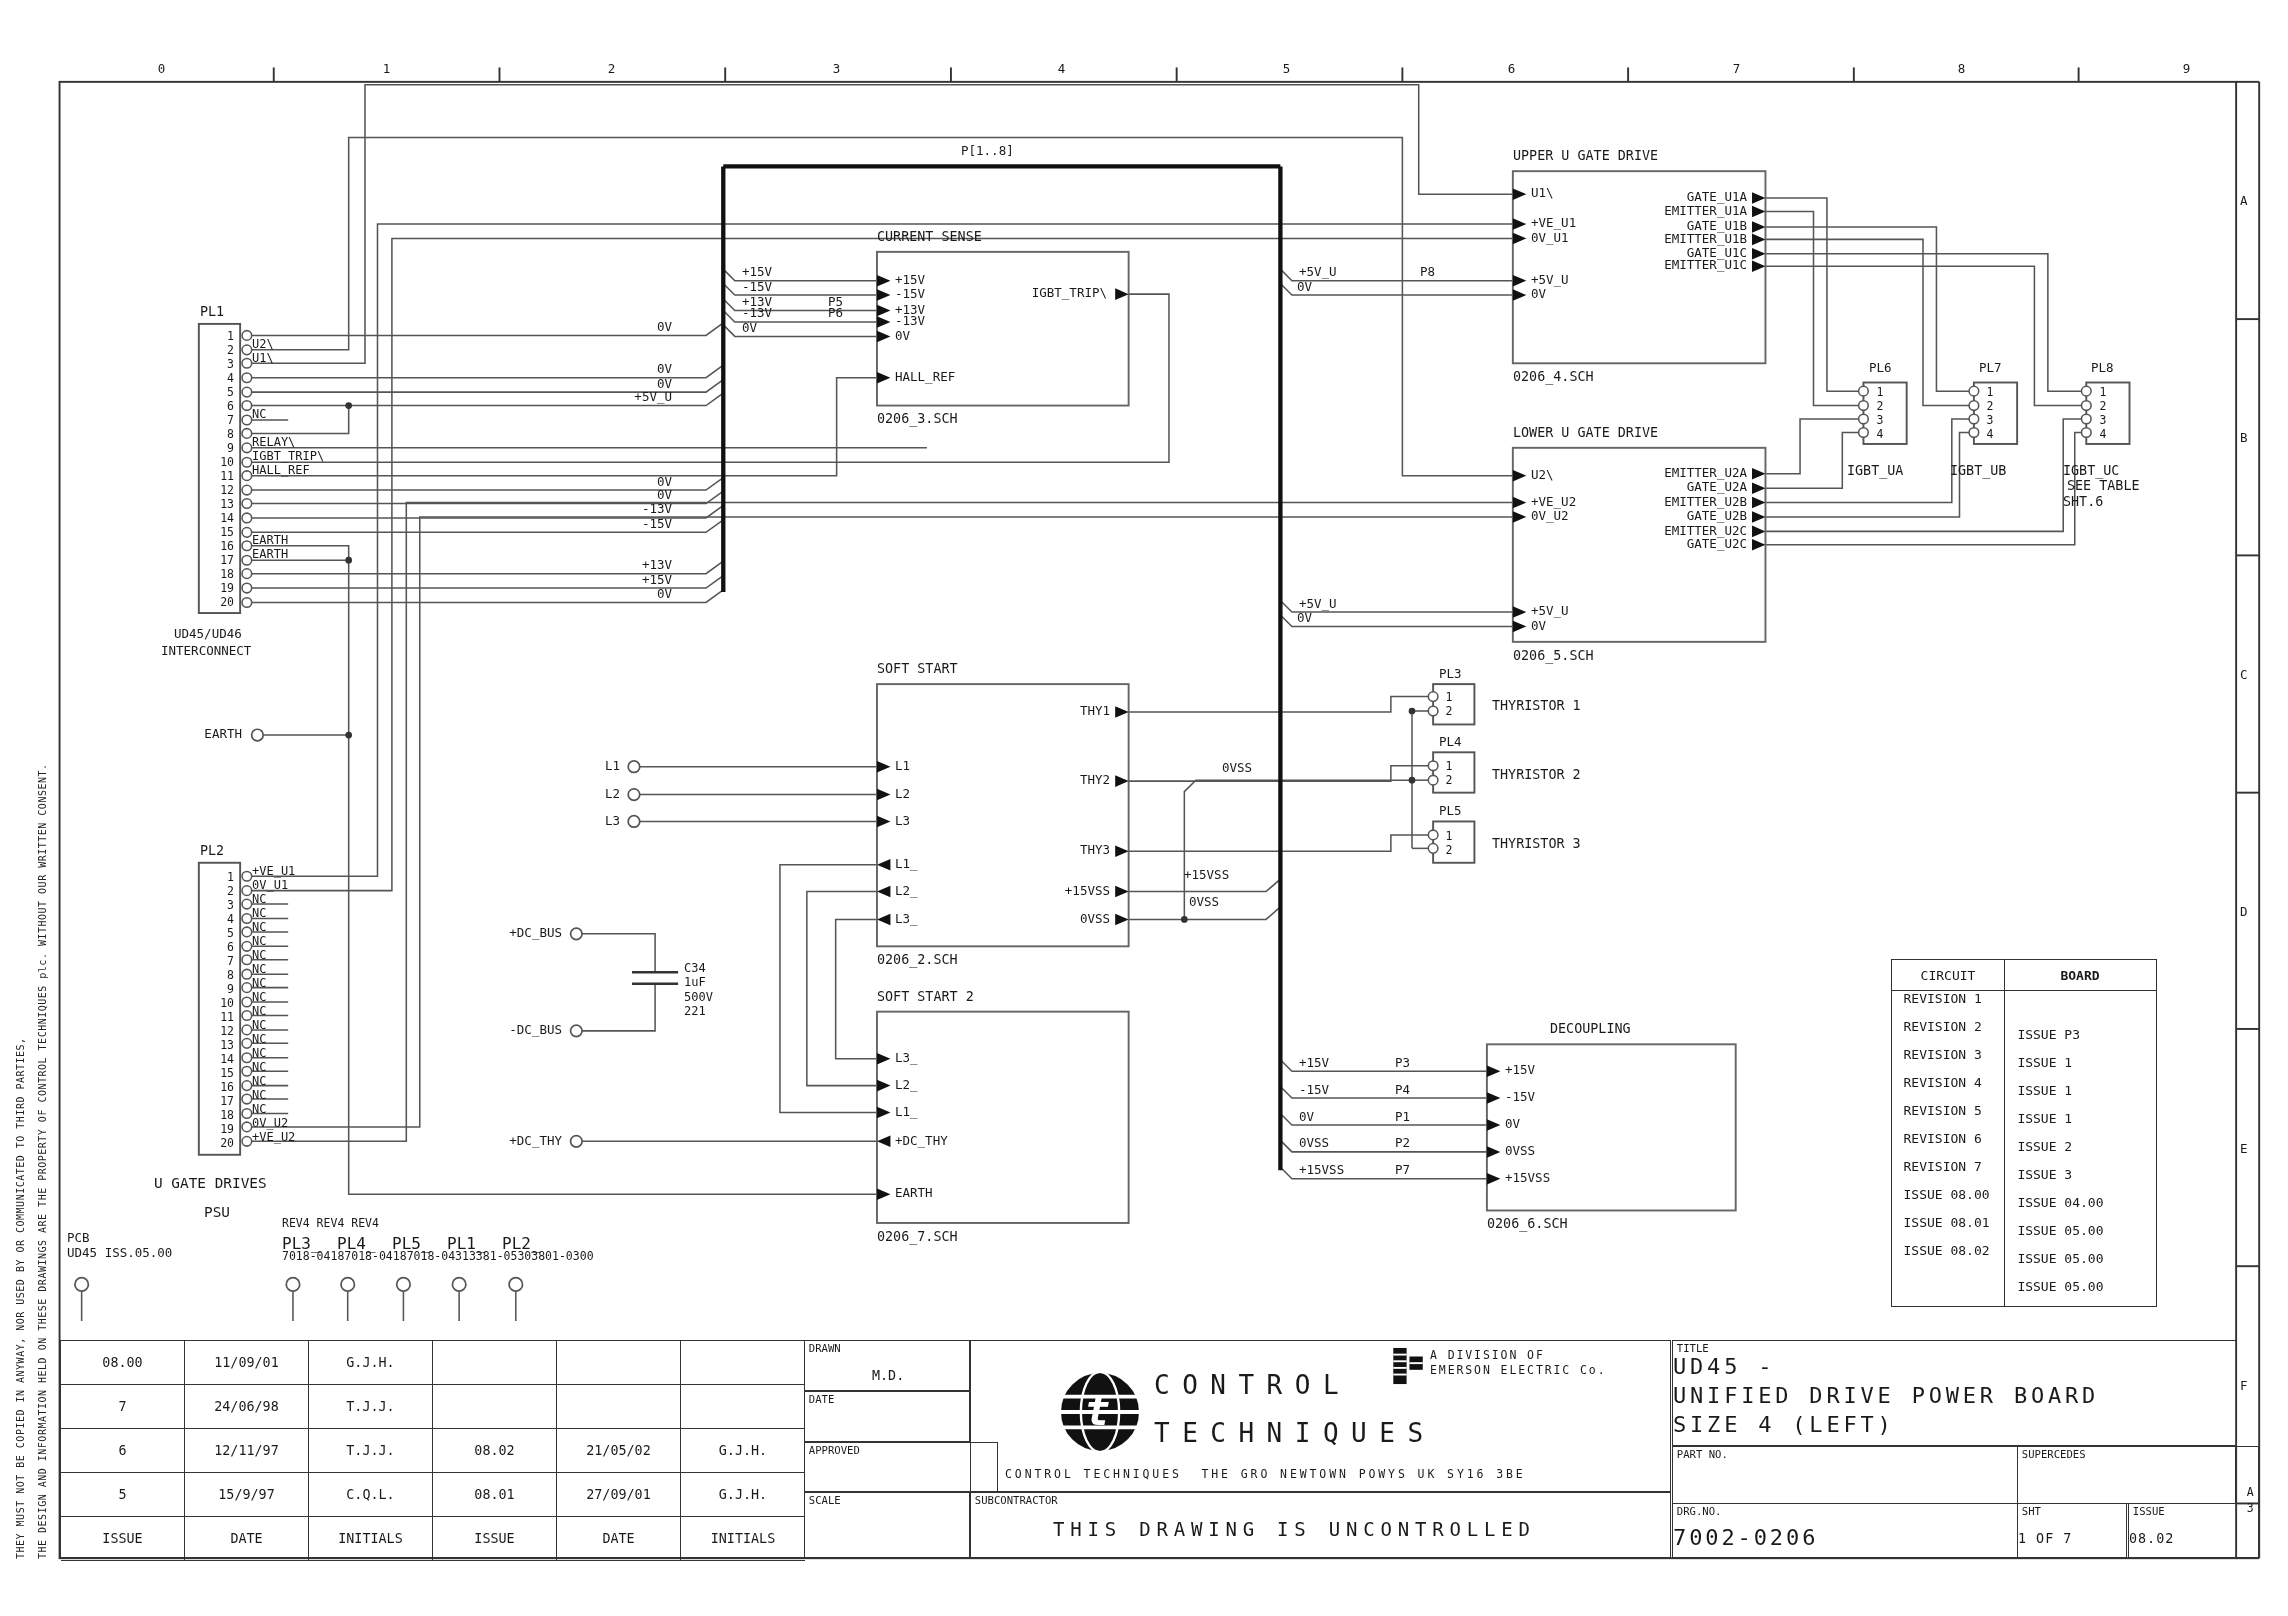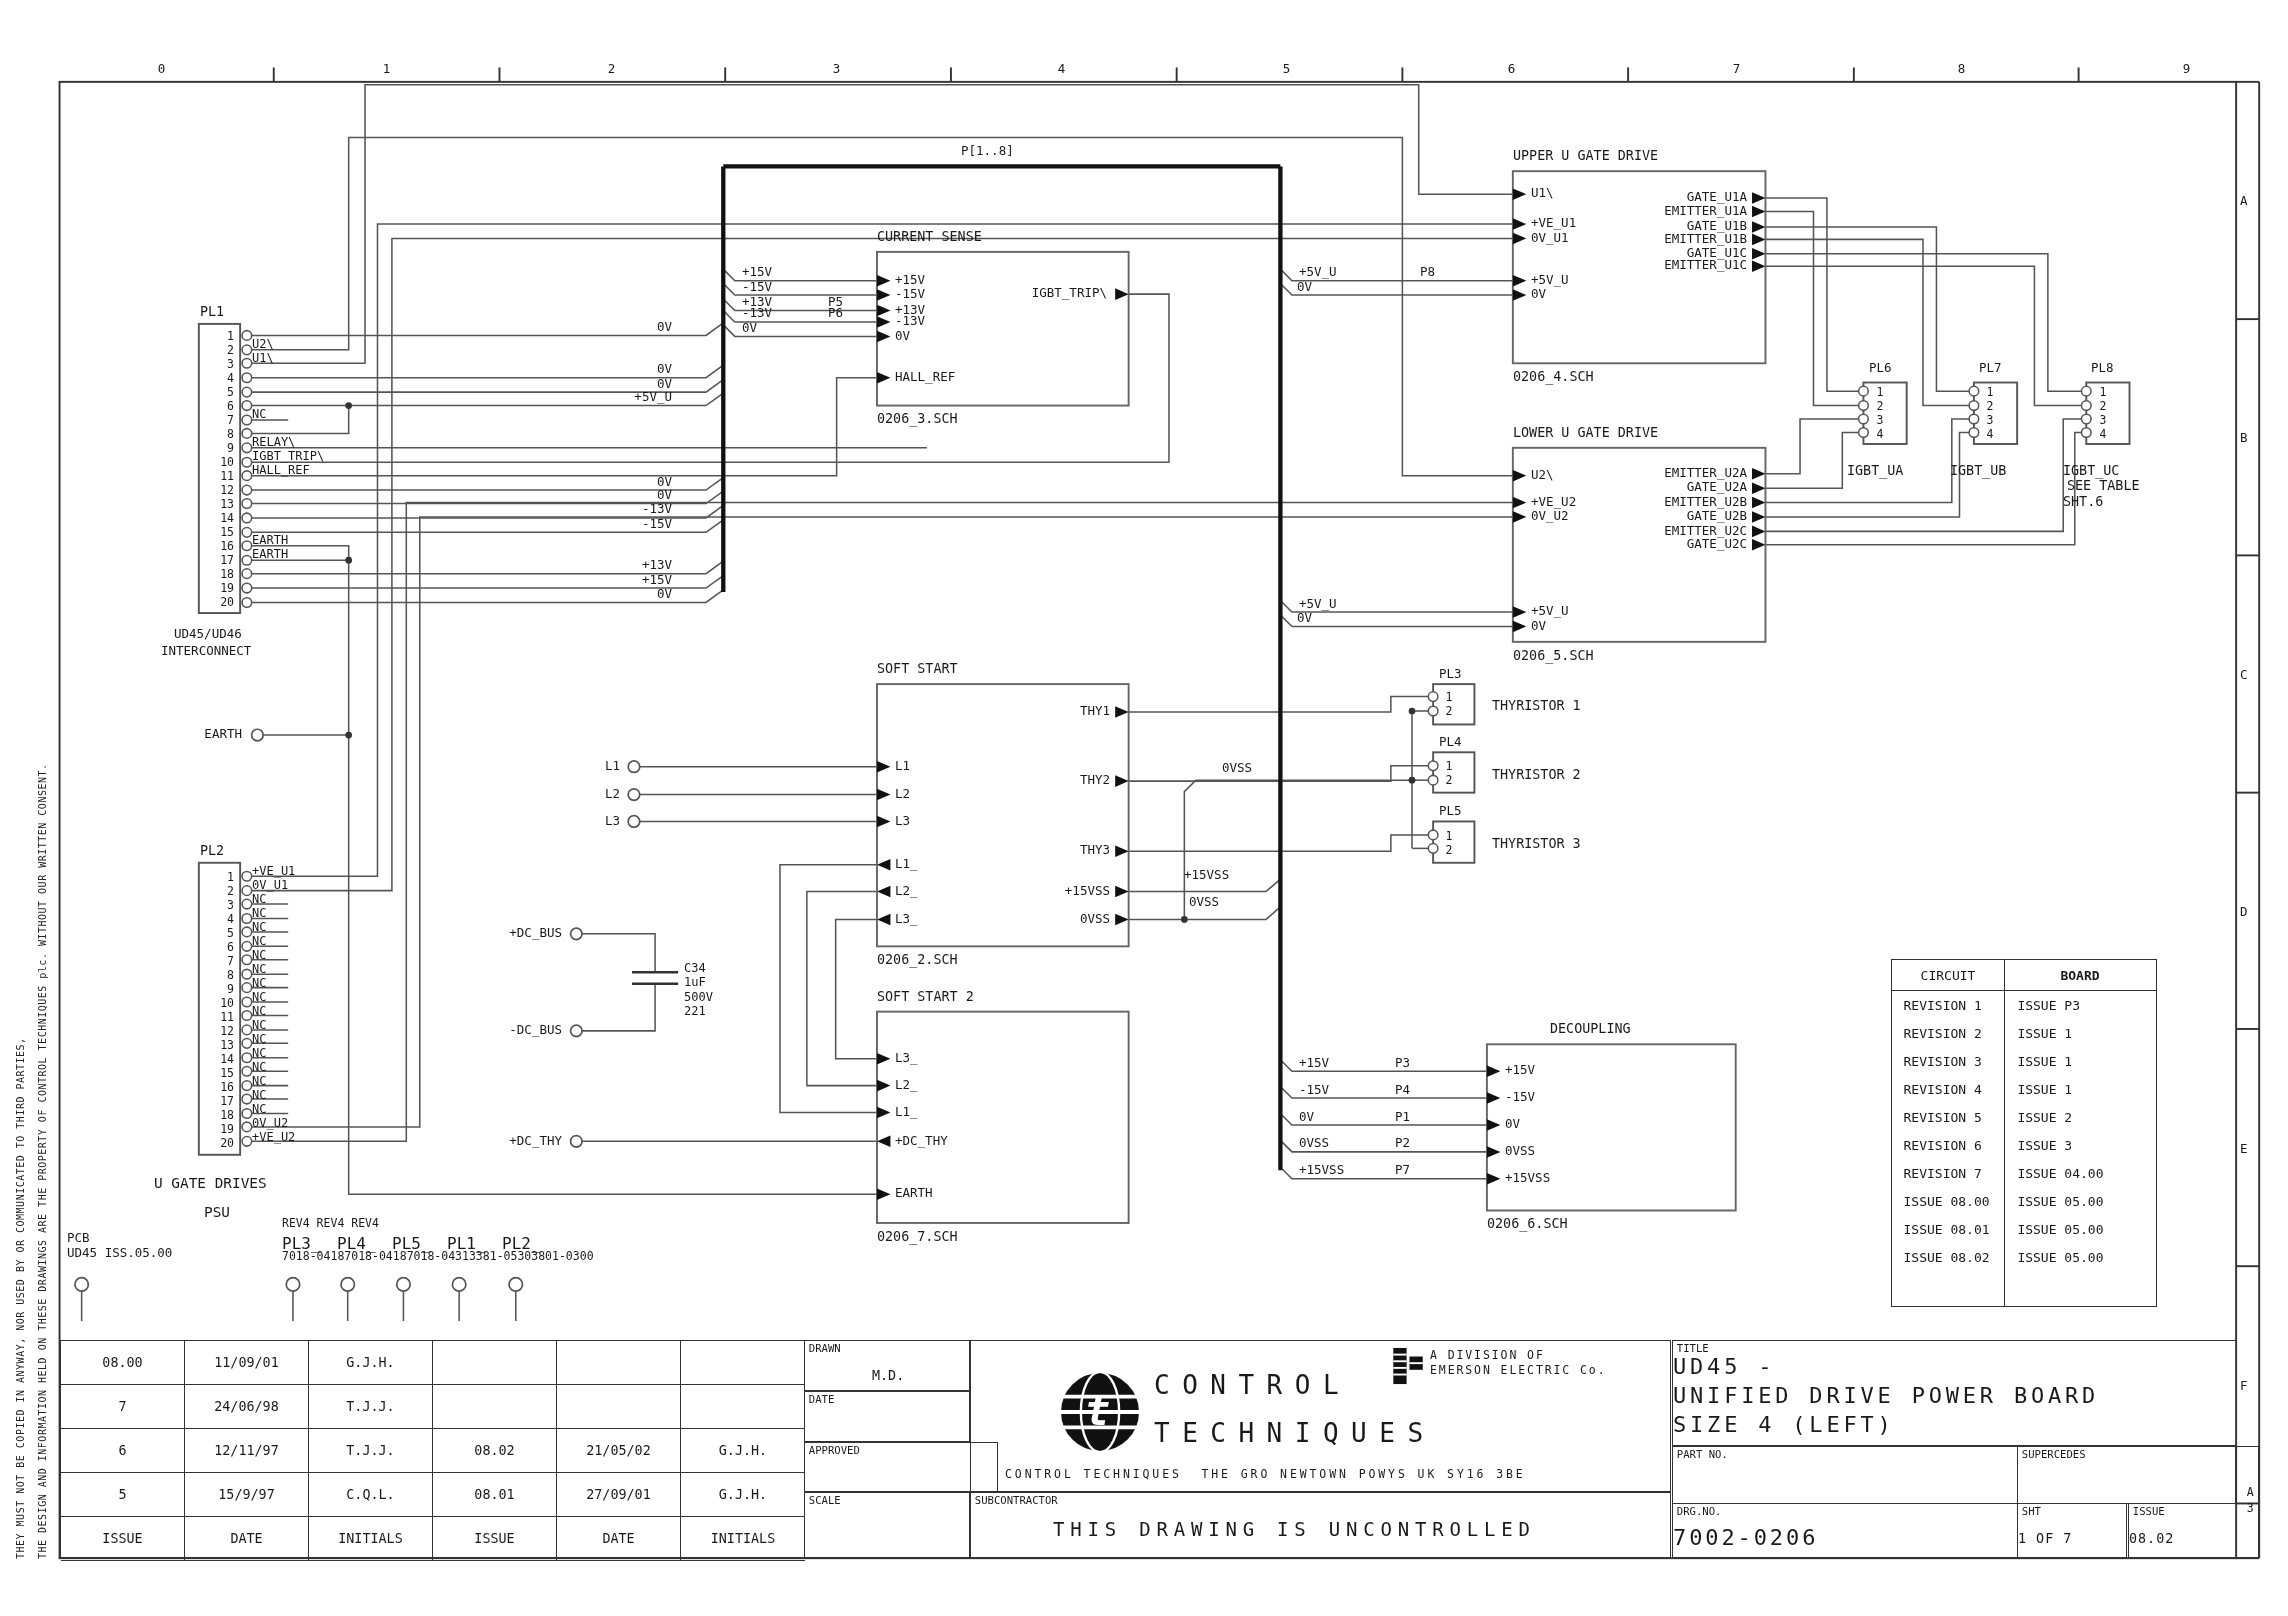--- a/index.html
+++ b/index.html
@@ -24,23 +24,23 @@
   .cl{position:absolute;left:3.8px;top:1.9px;font-size:10.6px;line-height:11.5px;white-space:pre;}
   .hist{position:absolute;left:60px;top:1340px;width:745px;height:218px;border:1.9px solid #333;box-sizing:border-box;}
   .hrow{display:flex;height:44px;box-sizing:border-box;}
   .hrow>span{flex:0 0 124px;border-right:1.4px solid #333;border-bottom:1.4px solid #333;
      display:flex;align-items:center;justify-content:center;font-size:13.4px;box-sizing:border-box;}
   .hrow>span:last-child{border-right:none}
   .rvt{position:absolute;left:1891px;top:959px;width:266px;height:348px;border:1.9px solid #333;box-sizing:border-box;}
   .rvh{display:flex;height:30px;border-bottom:1.9px solid #333;}
   .rvh>span{display:flex;align-items:center;justify-content:center;font-size:13px;}
   .rvh>span:first-child{width:112px;} .rvh>span:last-child{flex:1;font-weight:bold;}
-  .rvr{display:flex;height:28px;align-items:center;font-size:13px;}
+  .rvr{display:flex;height:28px;align-items:flex-start;font-size:13px;}
   .rvr>span:first-child{width:112px;padding-left:11.5px;box-sizing:border-box;}
-  .rvr>span:last-child{padding-left:13.4px;}
+  .rvr>span:last-child{padding-left:13.4px;margin-top:36px;}
   .rvdiv{position:absolute;left:112px;top:0;bottom:0;width:0;border-left:1.9px solid #333;}
   .vert{position:absolute;writing-mode:vertical-rl;transform:rotate(180deg);
         font-size:10px;letter-spacing:0.5px;white-space:pre;color:#222;}
   .ruler{position:absolute;left:49px;top:61px;width:2255px;display:flex;}
   .ruler span{flex:0 0 225px;text-align:center;font-size:12.5px;}
   .zones{position:absolute;left:2240px;top:82px;height:1422px;display:flex;flex-direction:column;}
   .zones span{flex:0 0 237px;display:flex;align-items:center;font-size:12.5px;}
   .names{position:absolute;left:282px;top:1234px;display:flex;}
   .names span{flex:0 0 55px;font-size:16px;white-space:pre;}
   .parts{position:absolute;left:282px;top:1249px;display:flex;}

